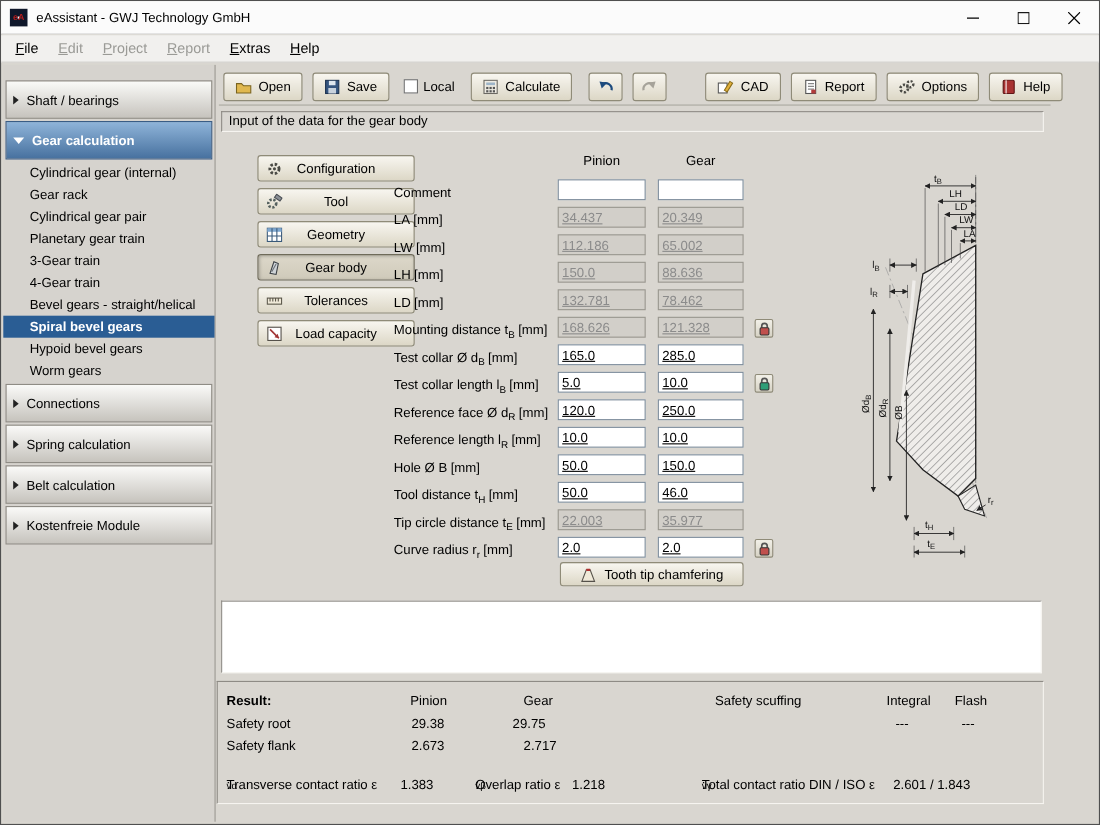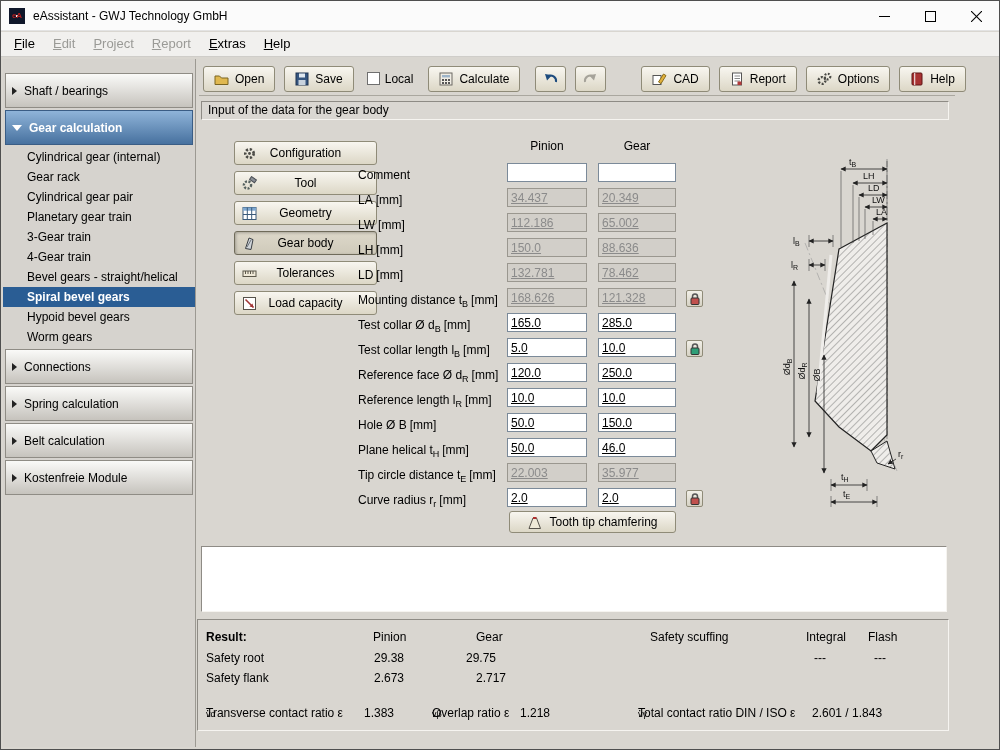--- a/index.html
+++ b/index.html
@@ -344,21 +344,21 @@
       <div class="row-label"><span>Reference length l</span><span class="sub">R</span><span class="unit">[mm]</span></div>
       <input class="field" value="10.0" style="">
       <input class="field gearcol" value="10.0" style="">
     </div>
     <div class="form-row" style="top:348px">
       <div class="row-label"><span>Hole Ø B</span><span class="sub"></span><span class="unit">[mm]</span></div>
       <input class="field" value="50.0" style="">
       <input class="field gearcol" value="150.0" style="">
     </div>
     <div class="form-row" style="top:373px">
-      <div class="row-label"><span>Plane helical t</span><span class="sub">H</span><span class="unit">[mm]</span></div>
+      <div class="row-label"><span>Tool distance t</span><span class="sub">H</span><span class="unit">[mm]</span></div>
       <input class="field" value="50.0" style="">
       <input class="field gearcol" value="46.0" style="">
     </div>
     <div class="form-row" style="top:398px">
       <div class="row-label"><span>Tip circle distance t</span><span class="sub">E</span><span class="unit">[mm]</span></div>
       <input class="field ro" value="22.003" style="">
       <input class="field gearcol ro" value="35.977" style="">
     </div>
     <div class="form-row" style="top:423px">
       <div class="row-label"><span>Curve radius r</span><span class="sub">r</span><span class="unit">[mm]</span></div>

